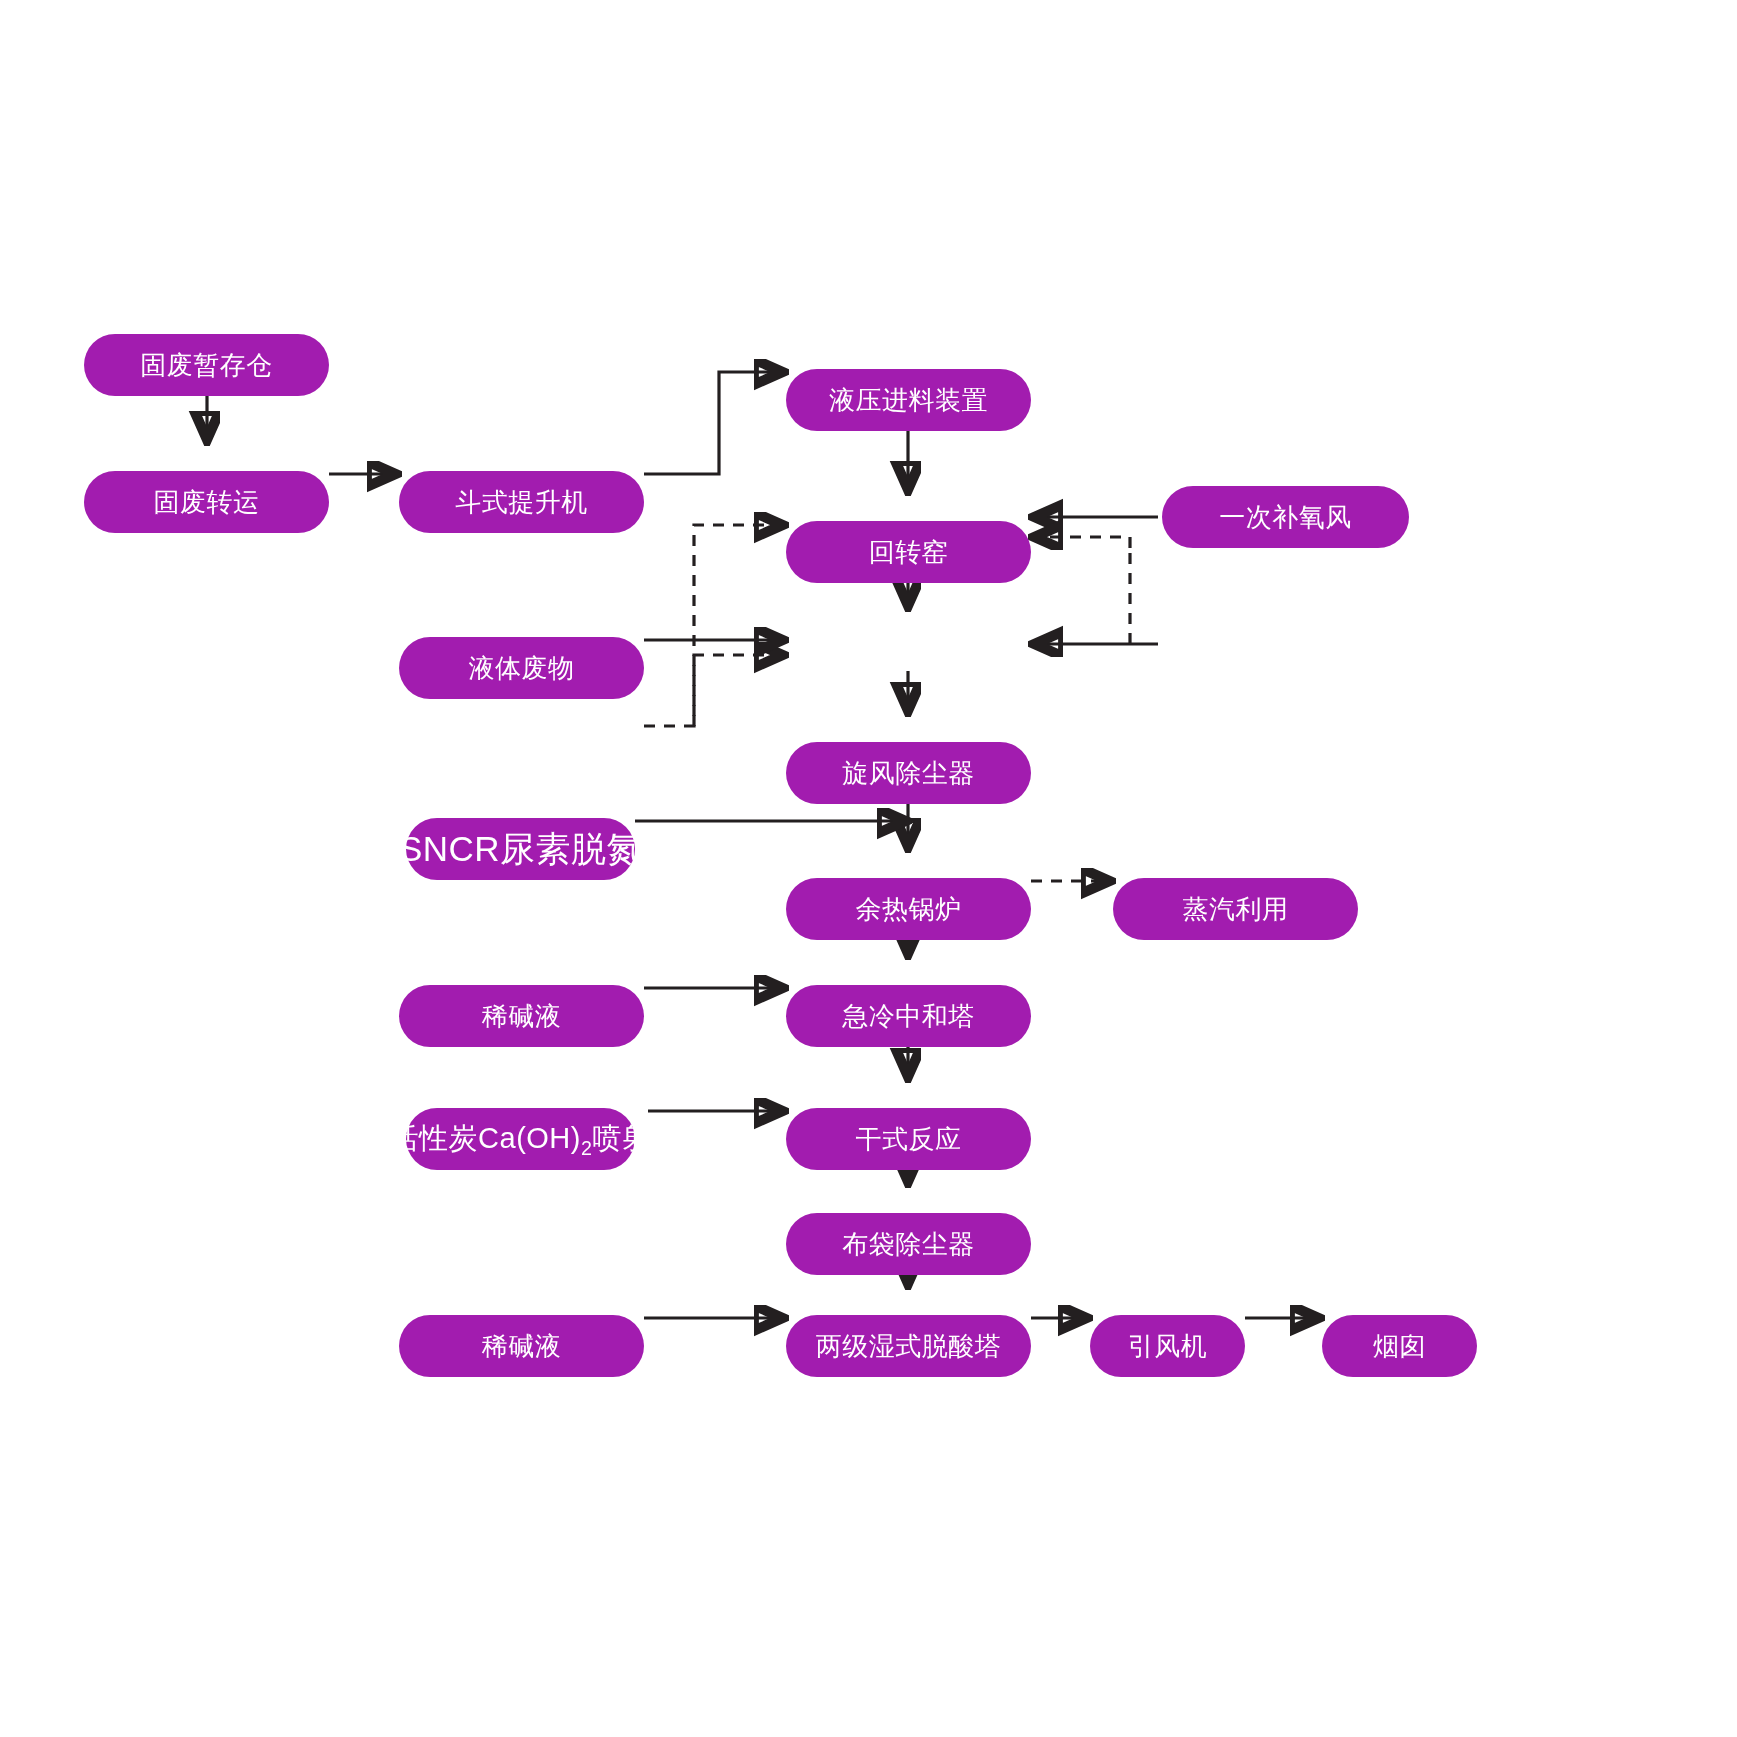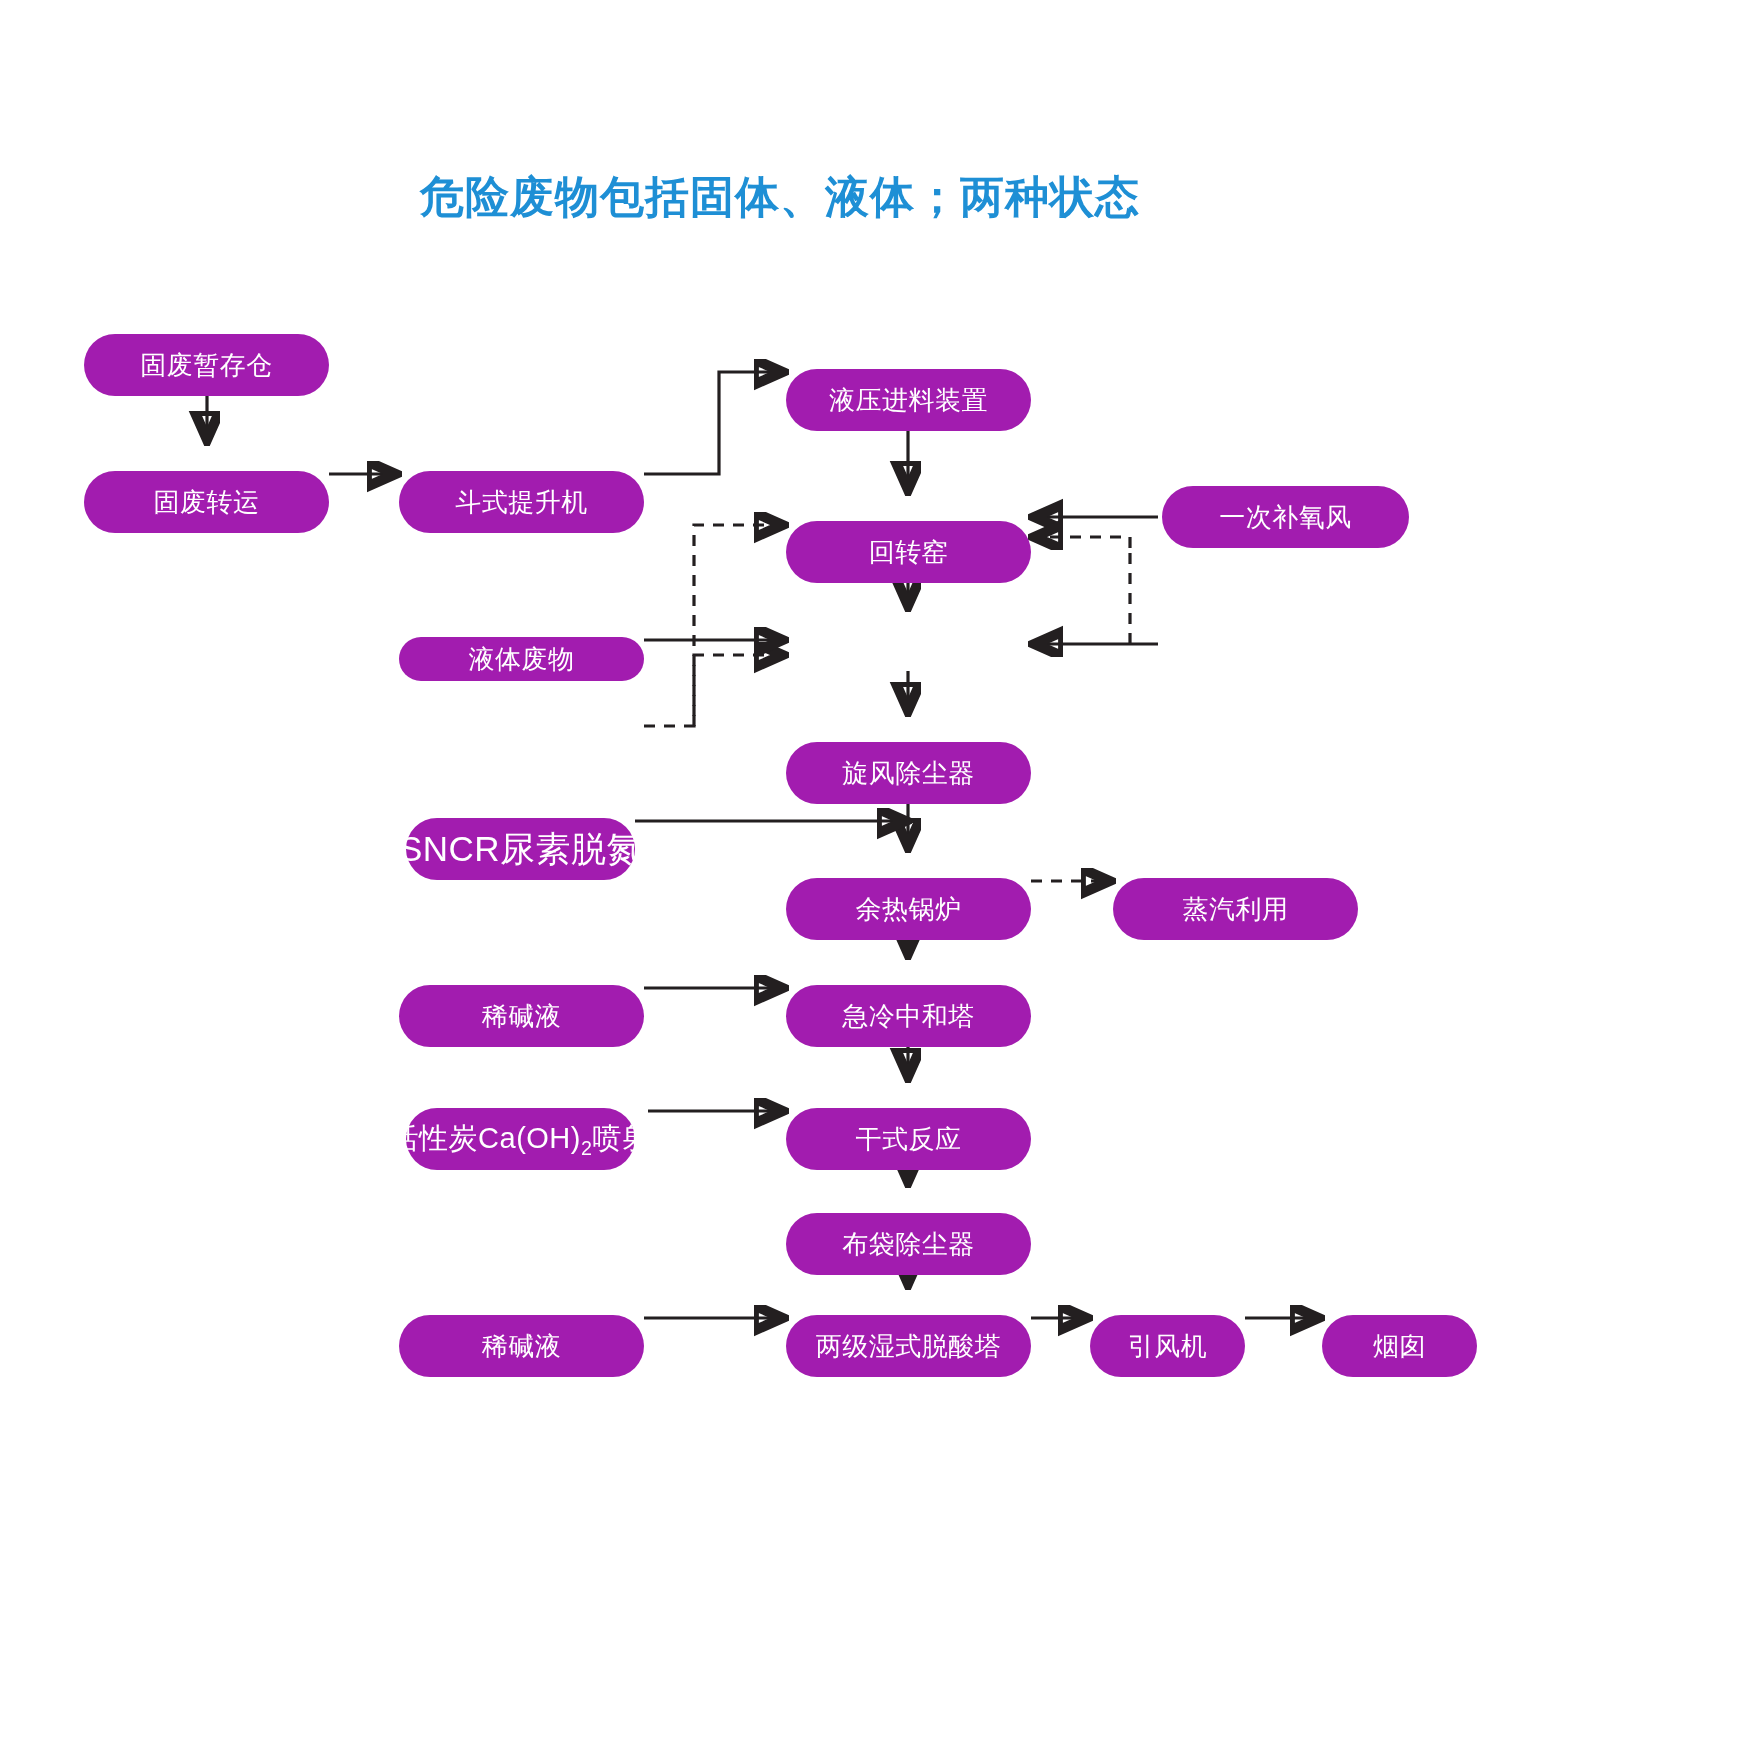--- a/index.html
+++ b/index.html
@@ -68,21 +68,20 @@
   }
   svg#edges .dash {
     stroke-dasharray: 11 9;
   }
 </style>
 </head>
 <body>
 
 <div id="stage">
 
-  <div id="title">危险废物包括固体、液体；两种状态</div>
 
   <svg id="edges" viewBox="0 0 1737 1737">
     <defs>
       <marker id="ah" markerWidth="11" markerHeight="11" refX="8.2" refY="4" orient="auto" markerUnits="strokeWidth">
         <path d="M0,0 L9,4 L0,8 z" fill="#231f20" stroke="none"></path>
       </marker>
     </defs>
 
     <line x1="207" y1="368" x2="207" y2="437" marker-end="url(#ah)"></line>
 
@@ -152,21 +151,21 @@
   </div>
 
   <div class="node" style="left:786px;top:493px;width:245px;height:62px;">
     <span>回转窑</span>
   </div>
 
   <div class="node" style="left:1162px;top:458px;width:247px;height:62px;">
     <span>一次补氧风</span>
   </div>
 
-  <div class="node" style="left:399px;top:609px;width:245px;height:44px;">
+  <div class="node" style="left:399px;top:609px;width:245px;height:62px;">
     <span>液体废物</span>
   </div>
 
 
 
 
   <div class="node" style="left:786px;top:714px;width:245px;height:62px;">
     <span>旋风除尘器</span>
   </div>
 

